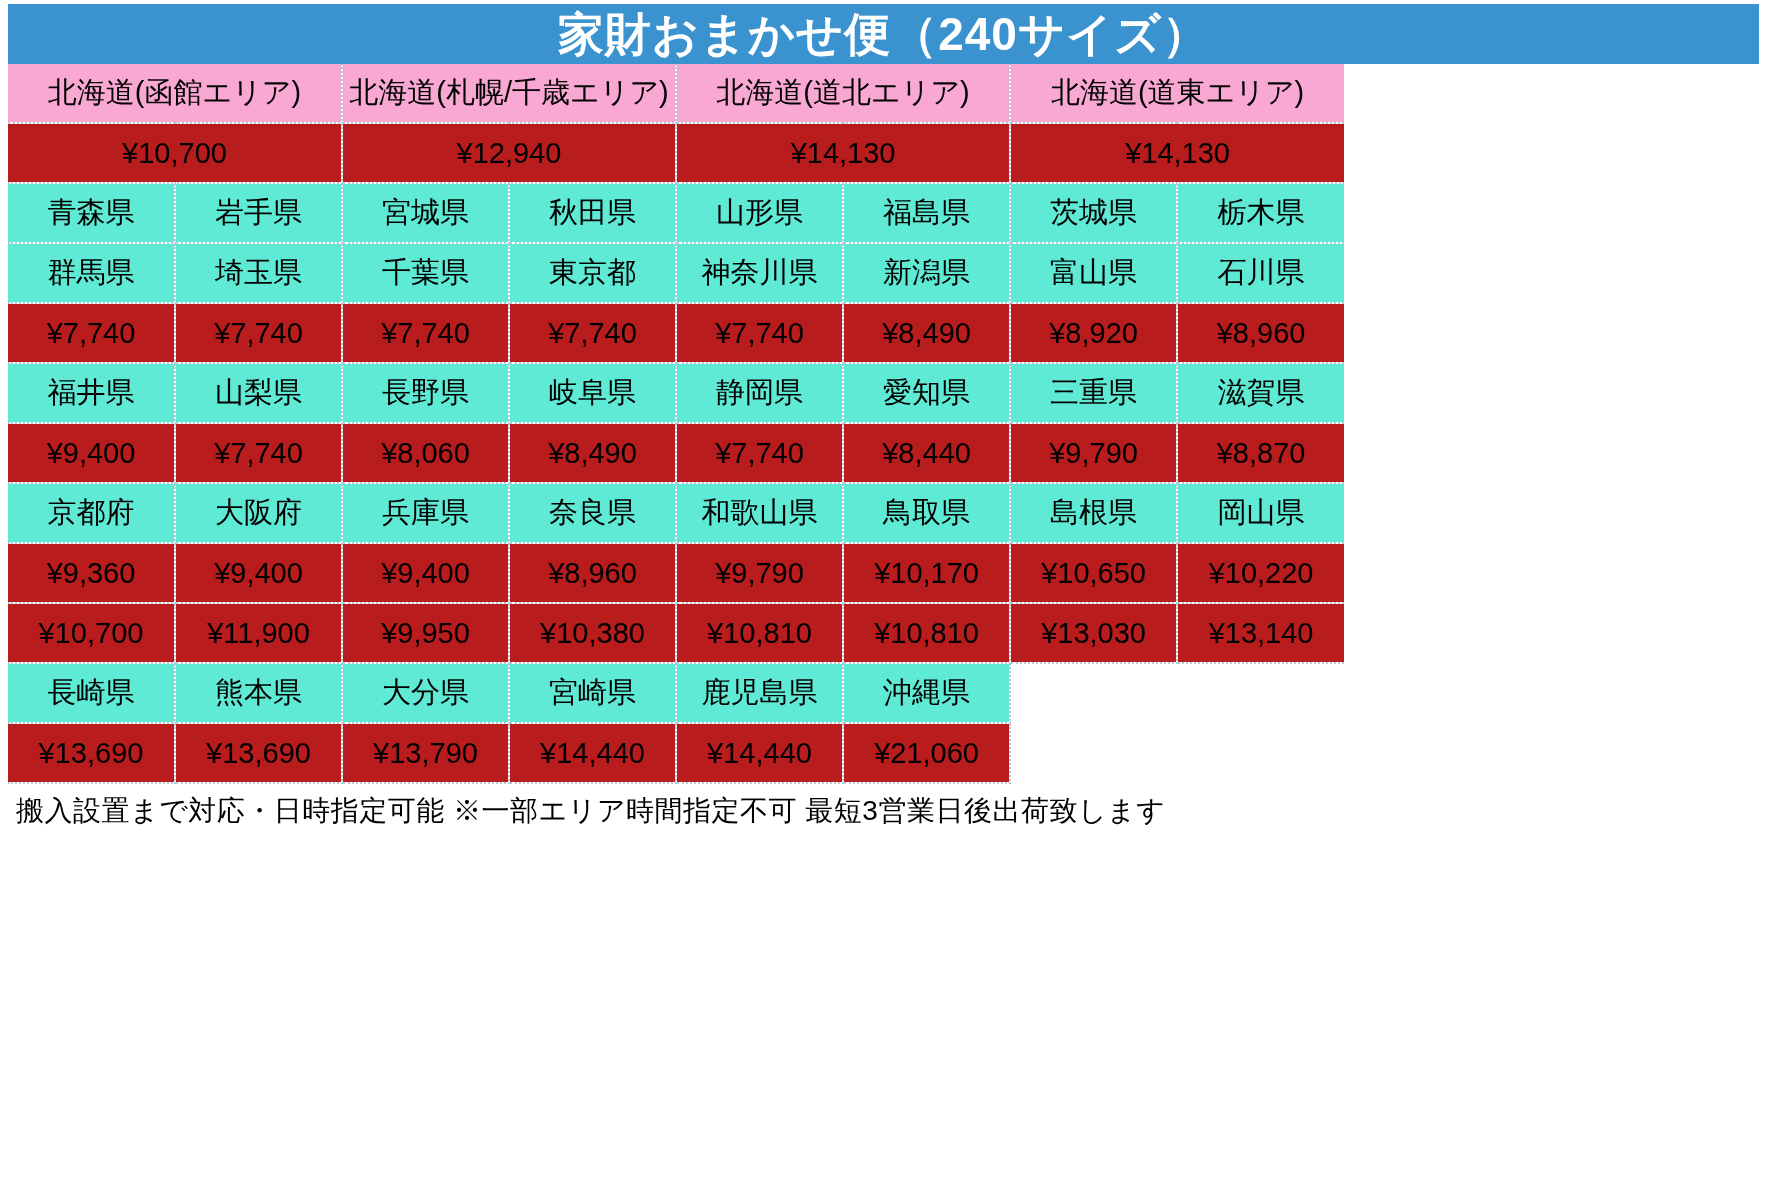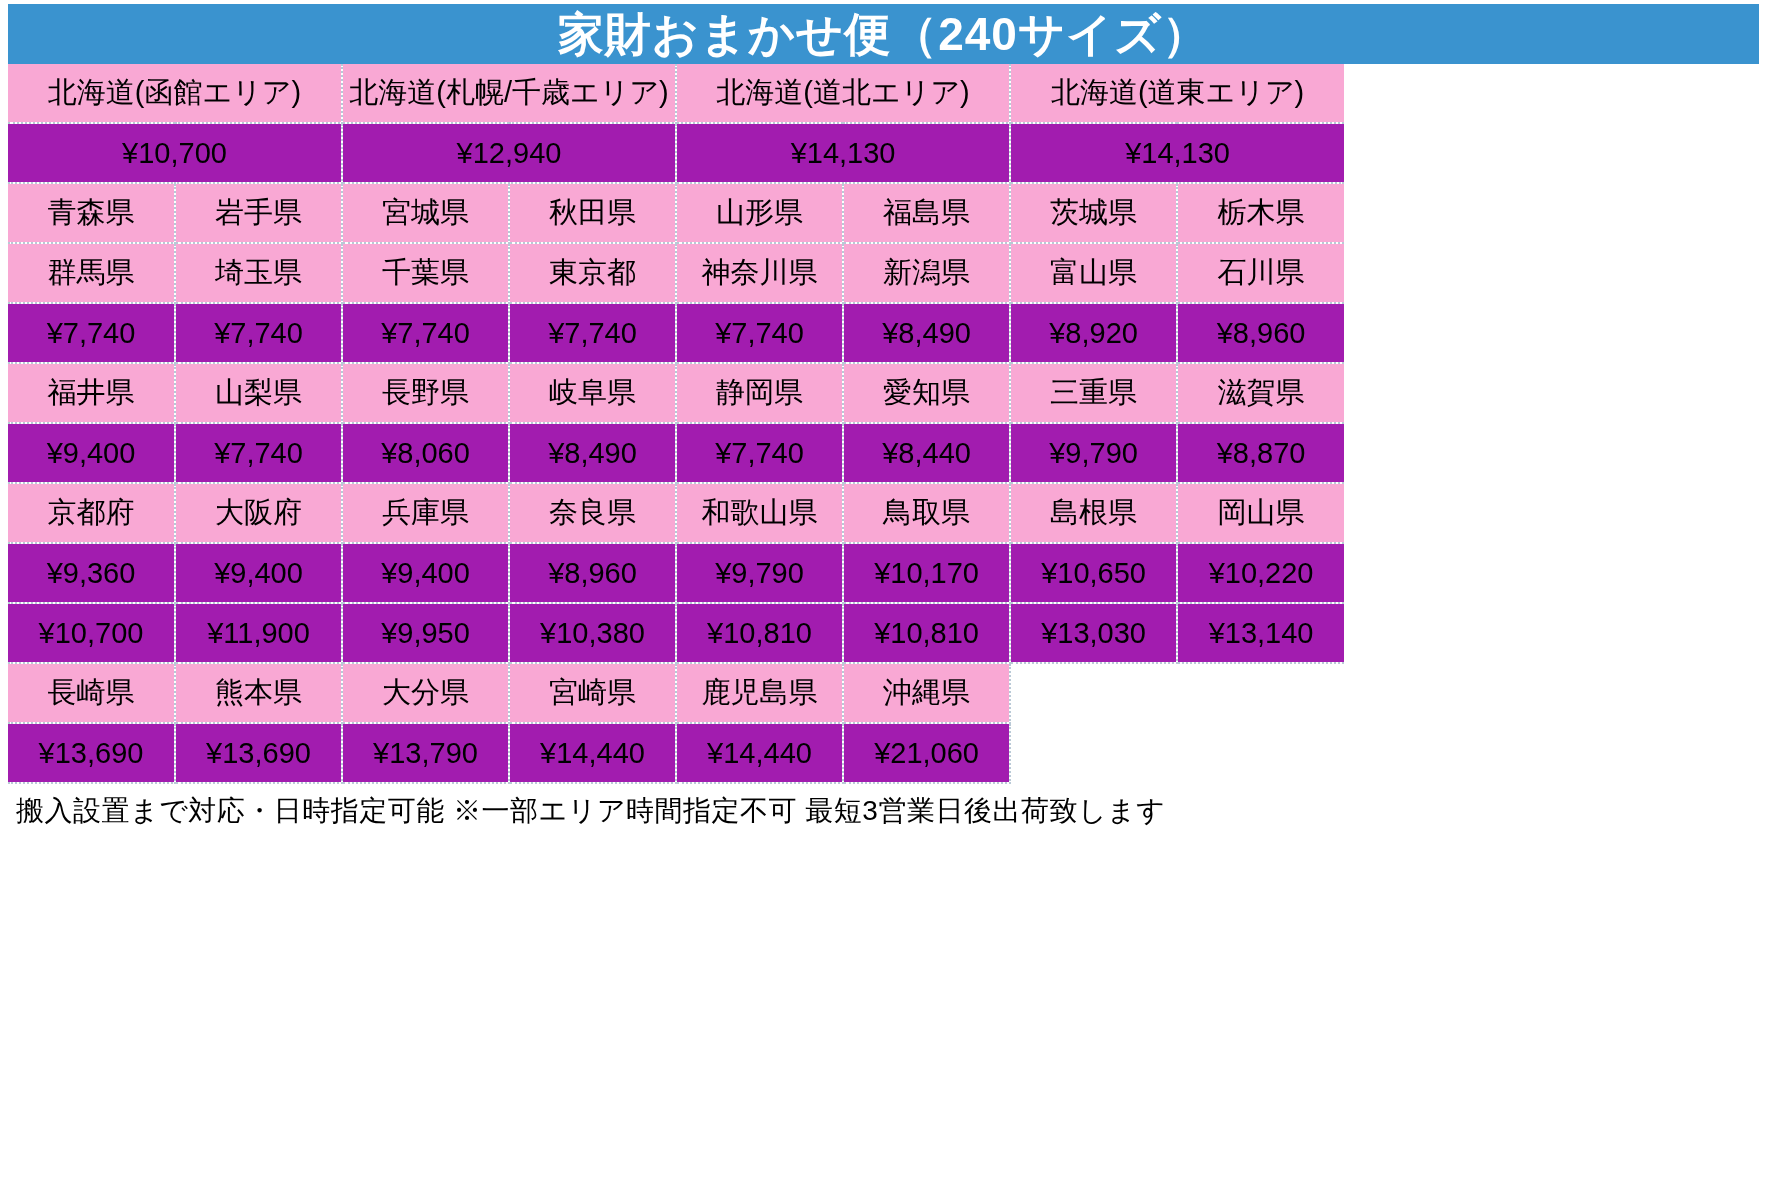--- a/index.html
+++ b/index.html
@@ -51,24 +51,24 @@
   table.rate tr td:last-child {
     border-right: none;
   }
   .hokkaido-name {
     font-size: 27px;
   }
   .region-row td {
     background: #f9a8d4;
   }
   .pref-row td {
-    background: #f9a8d4;
+    background: #5eead4;
   }
   .price-row td {
-    background: #a21caf;
+    background: #b91c1c;
   }
   .pref-row td.empty, .price-row td.empty {
     background: #ffffff;
     border-right: none;
     border-bottom: none;
   }
   .pref-row td.empty-left {
     border-left: none;
   }
   .note {

